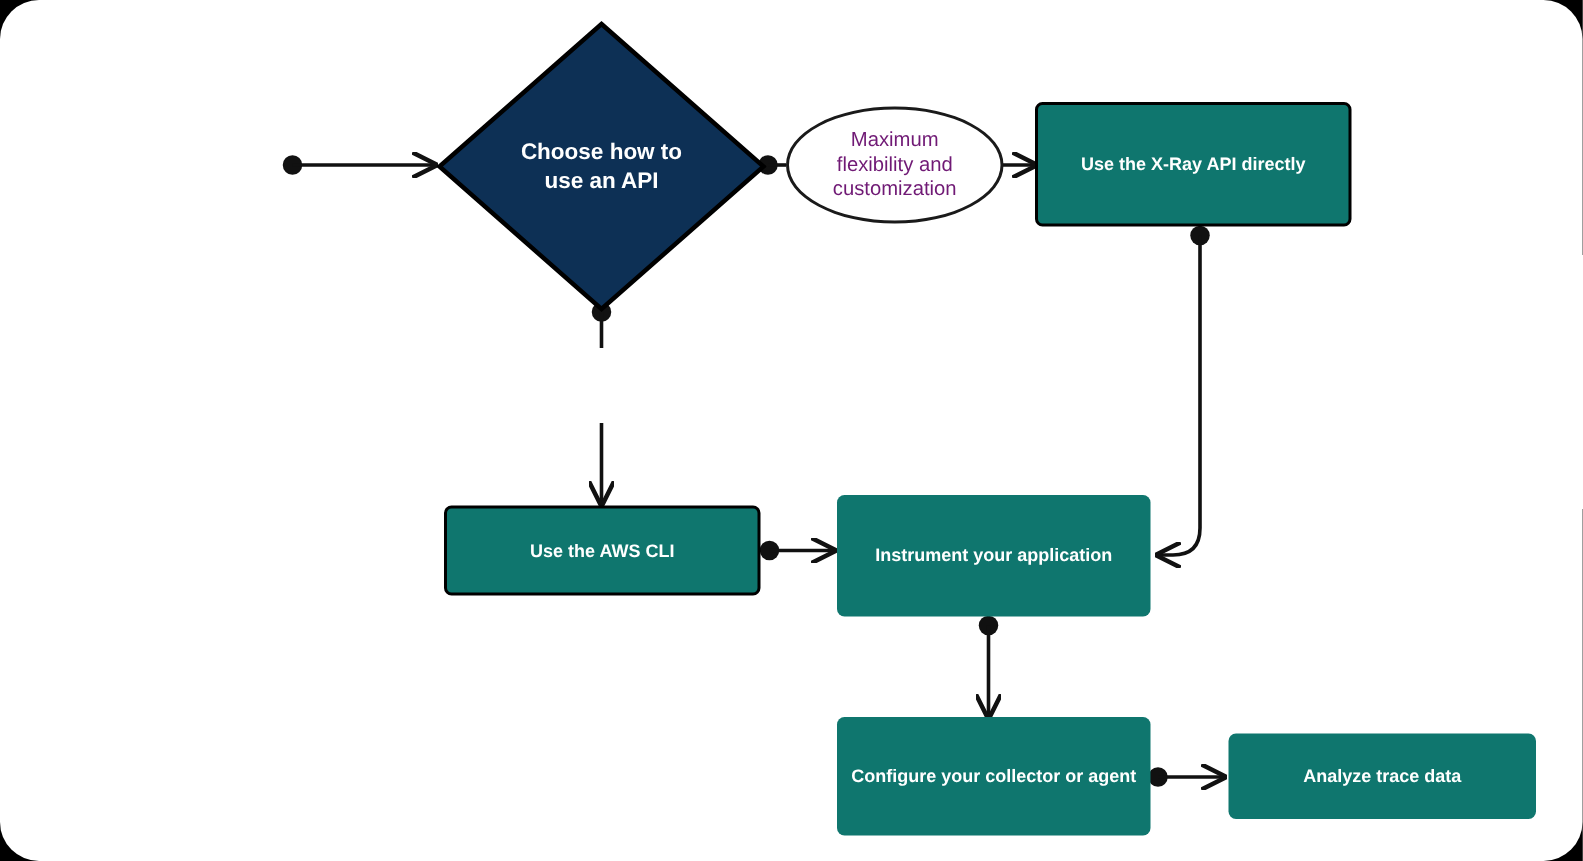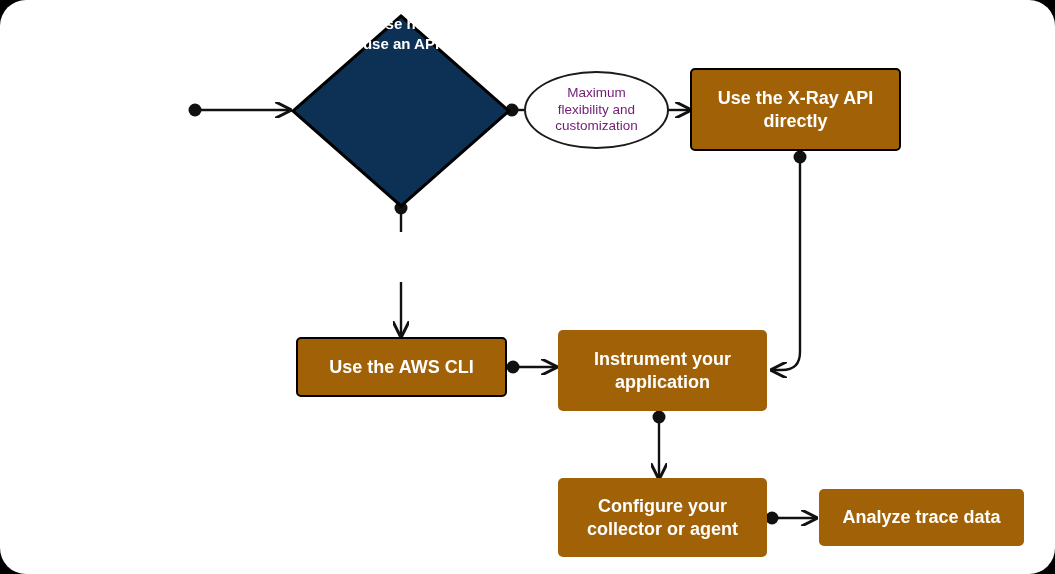--- a/index.html
+++ b/index.html
@@ -53,45 +53,45 @@
     left: 0; top: 0;
     width: 100%;
     height: 100%;
   }
   .diamond-label {
     position: absolute;
     left: 0; top: 0;
     width: 100%;
     height: 100%;
     display: flex;
-    align-items: flex-start;
+    align-items: center;
     justify-content: center;
     text-align: center;
     color: #ffffff;
     font-weight: bold;
     font-size: 15px;
     line-height: 1.3;
   }
 
   
   .ellipse {
     background: #ffffff;
     border: 2px solid #1a1a1a;
     border-radius: 50%;
     color: #701a75;
     font-size: 13.5px;
     font-weight: normal;
   }
 
   
   .box-blue {
-    background: #a16207;
+    background: #0f766e;
     color: #ffffff;
     font-weight: bold;
-    font-size: 18px;
+    font-size: 12px;
     border-radius: 5px;
   }
   .box-blue.bordered {
     border: 2.5px solid #000000;
   }
 
   
   #wires {
     position: absolute;
     left: 0;

